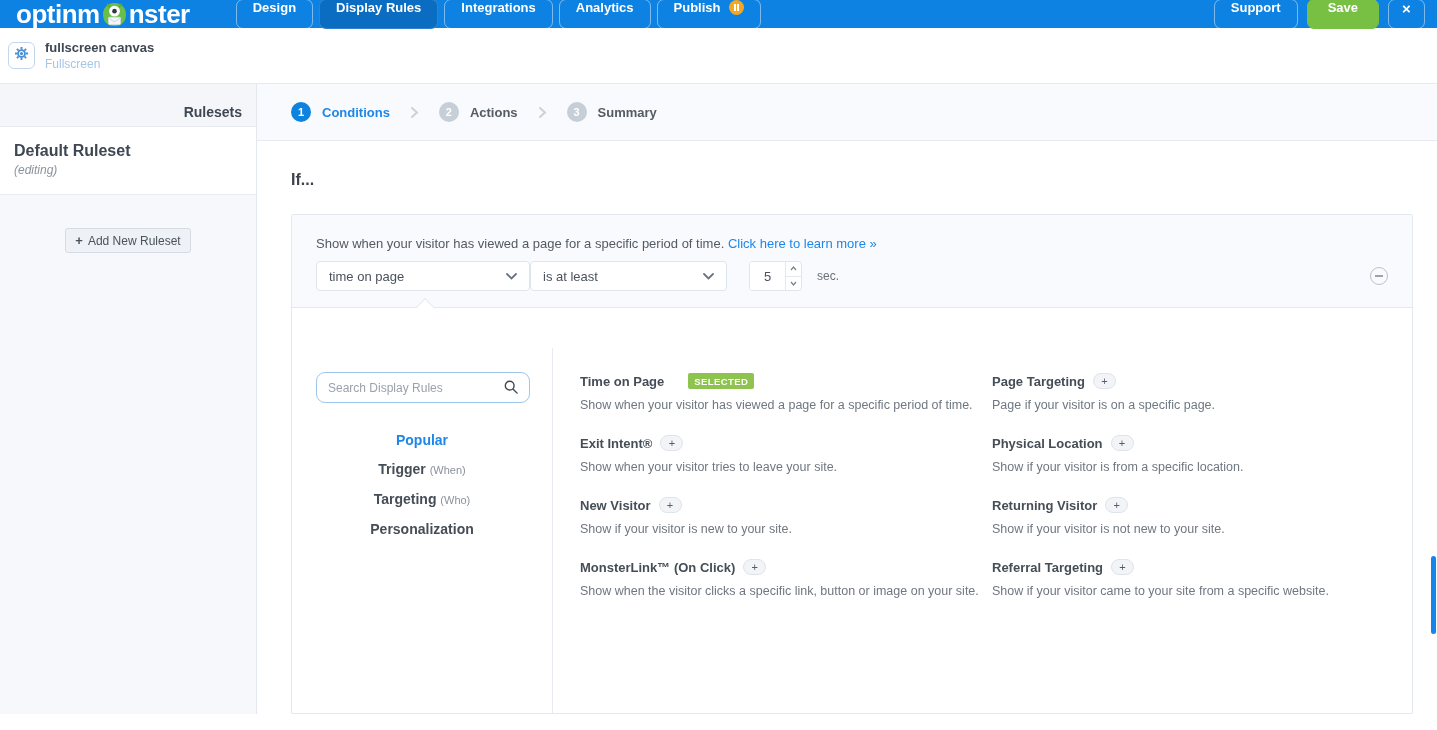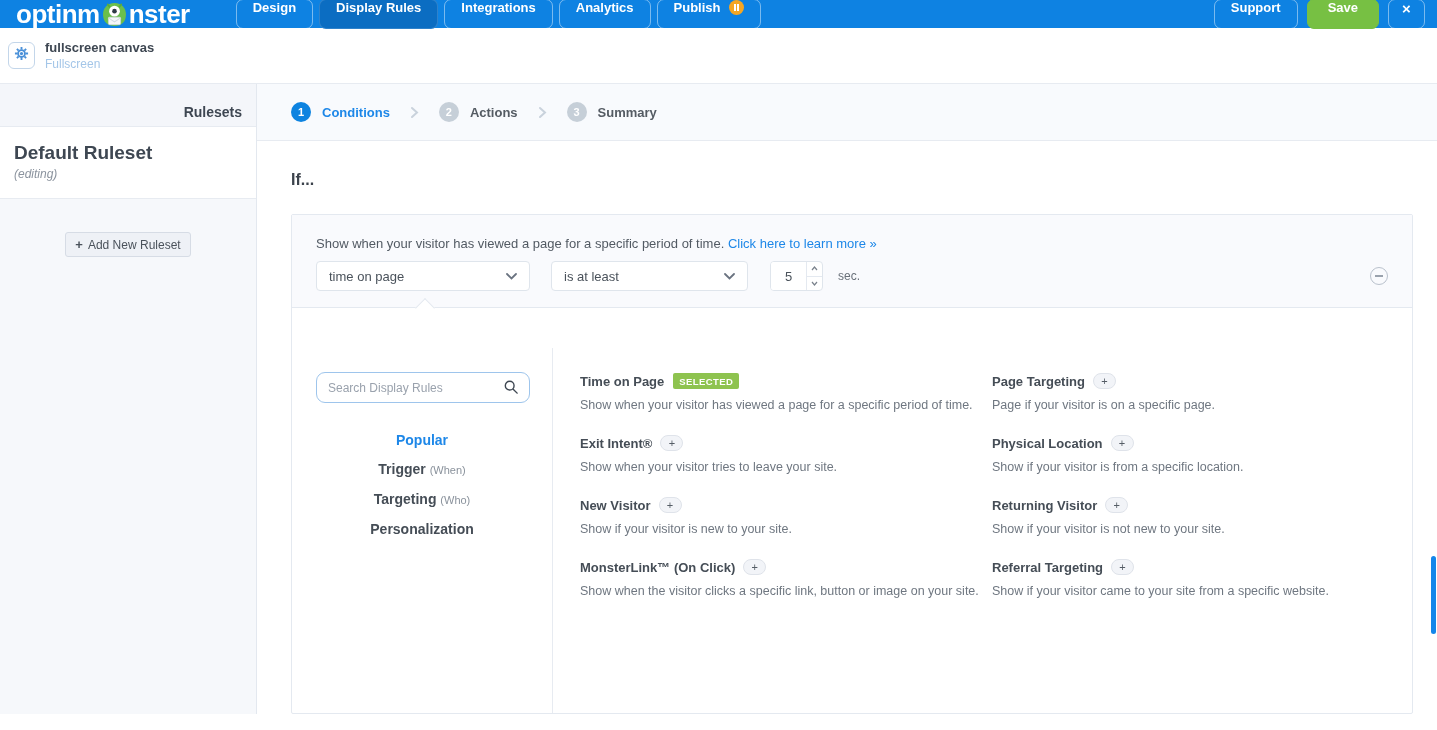--- a/index.html
+++ b/index.html
@@ -32,21 +32,21 @@
     display:flex; align-items:center; justify-content:center; margin-right:10px; }
   .campaign-meta .title { font-size:13px; font-weight:bold; color:#3e4752; }
   .campaign-meta .subtitle { font-size:12px; color:#a4c6e8; margin-top:2px; }
 
   
   .body-row { display:flex; height:630px; }
   .sidebar { width:257px; background:#f6f8fb; border-right:1px solid #e3e8ef; }
   .sidebar-heading { padding:20px 14px 6px; font-size:14px; font-weight:bold;
     color:#3e4752; border-bottom:1px solid #e7ebf1; background:#f4f6fa;text-align:right; }
   .ruleset-item { background:#fff; border-bottom:1px solid #e7ebf1; padding:15px 14px 17px; }
-  .ruleset-item .name { font-size:19px; font-weight:bold; color:#3e4752; }
+  .ruleset-item .name { font-size:16px; font-weight:bold; color:#3e4752; }
   .ruleset-item .status { font-size:12px; font-style:italic; color:#8b939e; margin-top:3px; }
   .add-ruleset-btn { display:flex; align-items:center; justify-content:center; gap:5px;
     width:126px; height:25px; margin:33px auto 0; background:#eef1f6;
     border:1px solid #d6dce5; border-radius:3px; font-size:12px; color:#4a525b; cursor:pointer; }
   .add-ruleset-btn .plus { font-weight:bold; font-size:13px; }
 
   .main { flex:1; background:#fff; display:flex; flex-direction:column; }
 
   
   .steps-bar { height:58px; background:#f8fafd; border-bottom:1px solid #e7ebf1;
@@ -70,21 +70,21 @@
   .cond-row { background:#f9fafd; border-bottom:1px solid #e4e9f0; padding:21px 24px 0;
     height:93px; position:relative; }
   .cond-desc { font-size:13px; color:#525a63; }
   .cond-desc a { color:#1d87e8; text-decoration:none; cursor:pointer; }
   .cond-controls { display:flex; align-items:center; margin-top:10px; }
   .select { height:30px; background:#fff; border:1px solid #dfe5ec; border-radius:4px;
     display:flex; align-items:center; padding:0 12px; font-size:13px; color:#4a525b;
     cursor:pointer; }
   .select .chev { margin-left:auto; display:flex; }
   .sel-rule { width:214px; }
-  .sel-cmp { width:197px; margin-left:21px; }
+  .sel-cmp { width:197px; }
   .num-wrap { margin-left:22px; width:53px; height:30px; border:1px solid #dfe5ec;
     border-radius:4px; background:#fff; display:flex; overflow:hidden; }
   .num-wrap input { width:35px; border:none; outline:none; text-align:center;
     font-size:13px; color:#4a525b; font-family:"Liberation Sans",sans-serif; }
   .spinner { width:17px; border-left:1px solid #e4e9f0; display:flex; flex-direction:column; }
   .spin-btn { flex:1; display:flex; align-items:center; justify-content:center; cursor:pointer; }
   .spin-btn.up { border-bottom:1px solid #e4e9f0; }
   .unit { font-size:12px; color:#697079; margin-left:15px; }
   .remove-btn { margin-left:auto; width:18px; height:18px; border-radius:50%;
     border:1px solid #b9c1cc; position:relative; cursor:pointer; background:transparent; }
@@ -107,21 +107,21 @@
   .cat-item { font-size:14px; font-weight:bold; color:#454d56; margin-bottom:12px;
     cursor:pointer; line-height:17px;text-align:center; }
   .cat-item.active { color:#1d87e8; }
   .cat-item .suffix { font-size:11px; color:#8a929c; font-weight:normal; }
 
   .rules-grid { flex:1; padding:25px 20px 0 27px; display:grid;
     grid-template-columns:1fr 1fr; column-gap:12px; align-content:start; }
   .rule-item { margin-bottom:23px; cursor:pointer; }
   .rule-title-row { display:flex; align-items:center; }
   .rule-title { font-size:13px; font-weight:bold; color:#454d56; }
-  .selected-badge { margin-left:9px; background:#8ec34f; color:#fff; font-size:9.5px;
+  .selected-badge { margin-left:24px; background:#8ec34f; color:#fff; font-size:9.5px;
     font-weight:bold; letter-spacing:.4px; padding:2.5px 6px; border-radius:2px; }
   .plus-pill { margin-left:8px; width:23px; height:16px; background:#f2f4f8;
     border:1px solid #dfe3ea; border-radius:8px; display:flex; align-items:center;
     justify-content:center; font-size:11px; color:#555d66; }
   .rule-desc { margin-top:9px; font-size:12.5px; color:#6f7781; }
 
   .scroll-indicator { position:fixed; right:1px; top:556px; width:5px; height:78px;
     background:#1486ea; border-radius:3px; }
 </style>
 </head>

